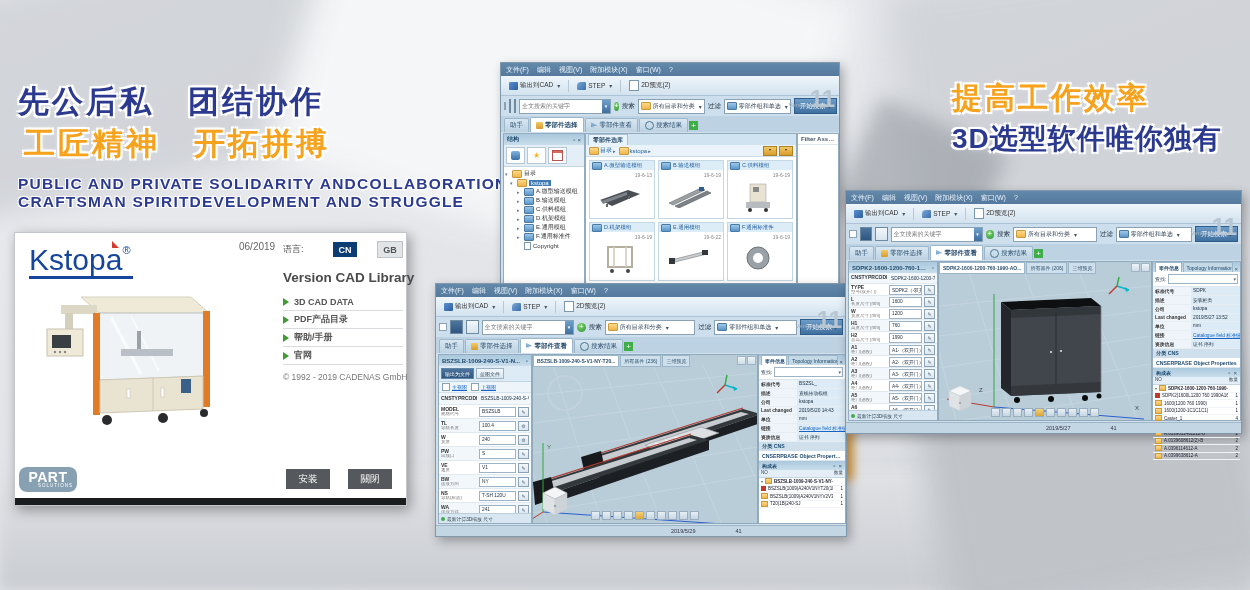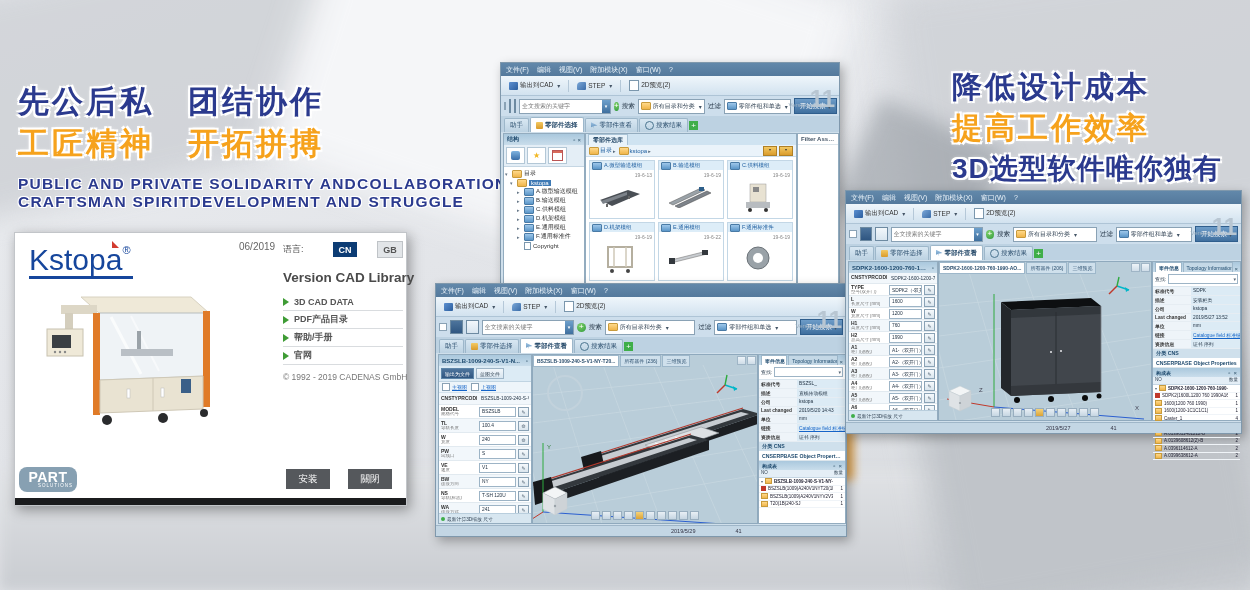--- a/index.html
+++ b/index.html
@@ -176,27 +176,26 @@
   <div class="bgshape" style="left:-60px;top:-50px;width:520px;height:220px;background:#c9ccd1;filter:blur(14px);transform:rotate(-12deg);opacity:.7;"></div>
   <div class="bgshape" style="left:300px;top:-80px;width:520px;height:320px;background:#f5f6f8;filter:blur(16px);transform:rotate(18deg);"></div>
   <div class="bgshape" style="left:900px;top:-40px;width:420px;height:280px;background:#cdd0d5;filter:blur(18px);transform:rotate(-8deg);opacity:.8;"></div>
   <div class="bgshape" style="left:850px;top:120px;width:140px;height:120px;background:#8f959c;filter:blur(10px);transform:rotate(24deg);opacity:.55;"></div>
   <div class="bgshape" style="left:0;top:470px;width:1250px;height:120px;background:linear-gradient(#e0e2e5,#c9ccd1);filter:blur(6px);"></div>
   <div class="bgshape" style="left:930px;top:370px;width:330px;height:230px;background:#c0c4c9;filter:blur(16px);transform:rotate(-10deg);"></div>
   <div class="bgshape" style="left:840px;top:428px;width:14px;height:52px;background:#e8a13d;filter:blur(5px);opacity:.85;"></div>
 
   <div class="slogan" style="left:18px;top:86px;">
     <div class="sl-big navy">先公后私　团结协作</div>
-    <div class="sl-big orange" style="margin-top:11px;">工匠精神　开拓拼搏</div>
+    <div class="sl-big orange" style="margin-top:11px;margin-left:6px;">工匠精神　开拓拼搏</div>
     <div class="sl-en" style="margin-top:16px;">PUBLIC AND PRIVATE SOLIDARITY ANDCOLLABORATION</div>
     <div class="sl-en" style="margin-top:0;">CRAFTSMAN SPIRITDEVELOPMENT AND STRUGGLE</div>
   </div>
 
   <div class="slogan" style="left:952px;top:72px;">
-    <div class="sl-big navy" style="font-size:30px;">降低设计成本</div>
     <div class="sl-big orange" style="font-size:30px;margin-top:11px;">提高工作效率</div>
     <div class="sl-big navy" style="font-size:28px;letter-spacing:1px;margin-top:12px;">3D选型软件唯你独有</div>
   </div>
 
   <div class="win" id="winA" style="left:500px;top:62px;width:338px;height:262px;z-index:3;">
     <div class="menubar">
       <span class="mi">文件(F)</span>
       <span class="mi">编辑</span>
       <span class="mi">视图(V)</span>
       <span class="mi">附加模块(X)</span>

